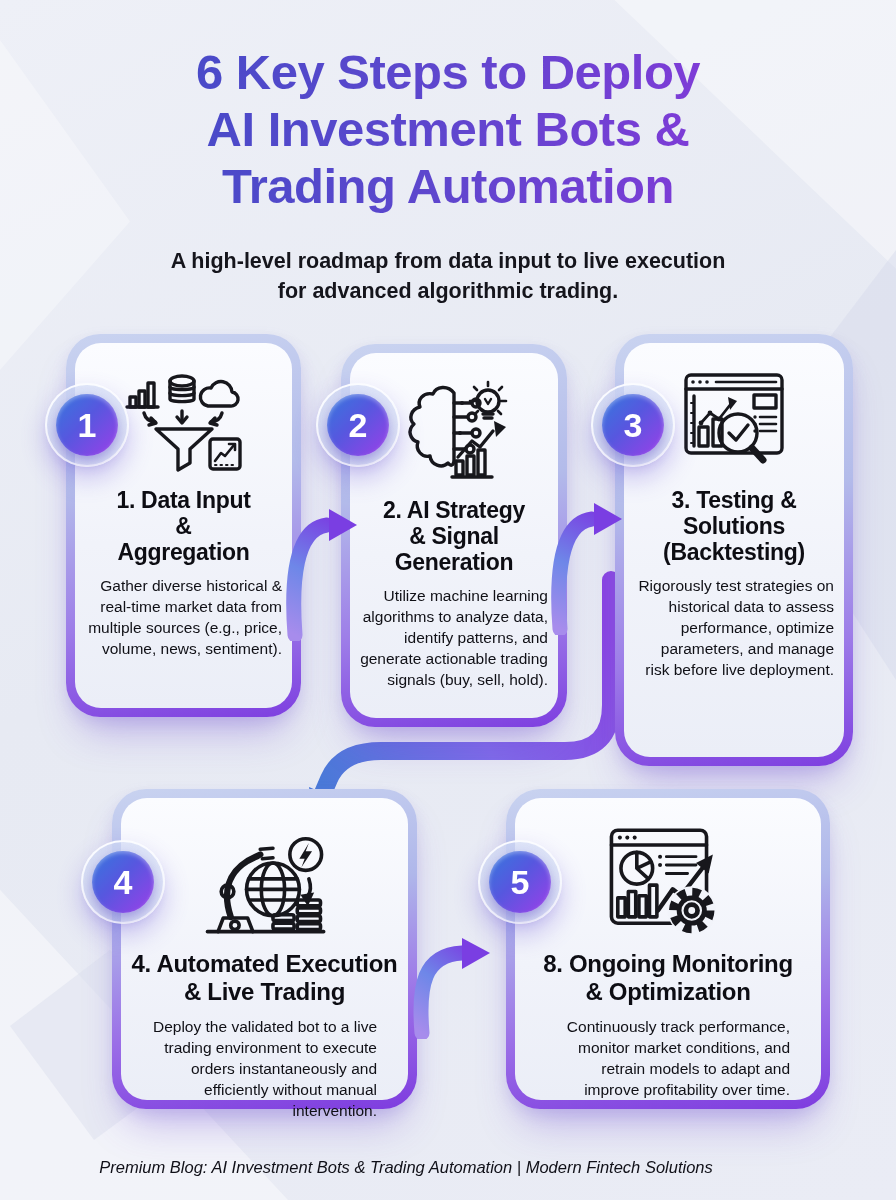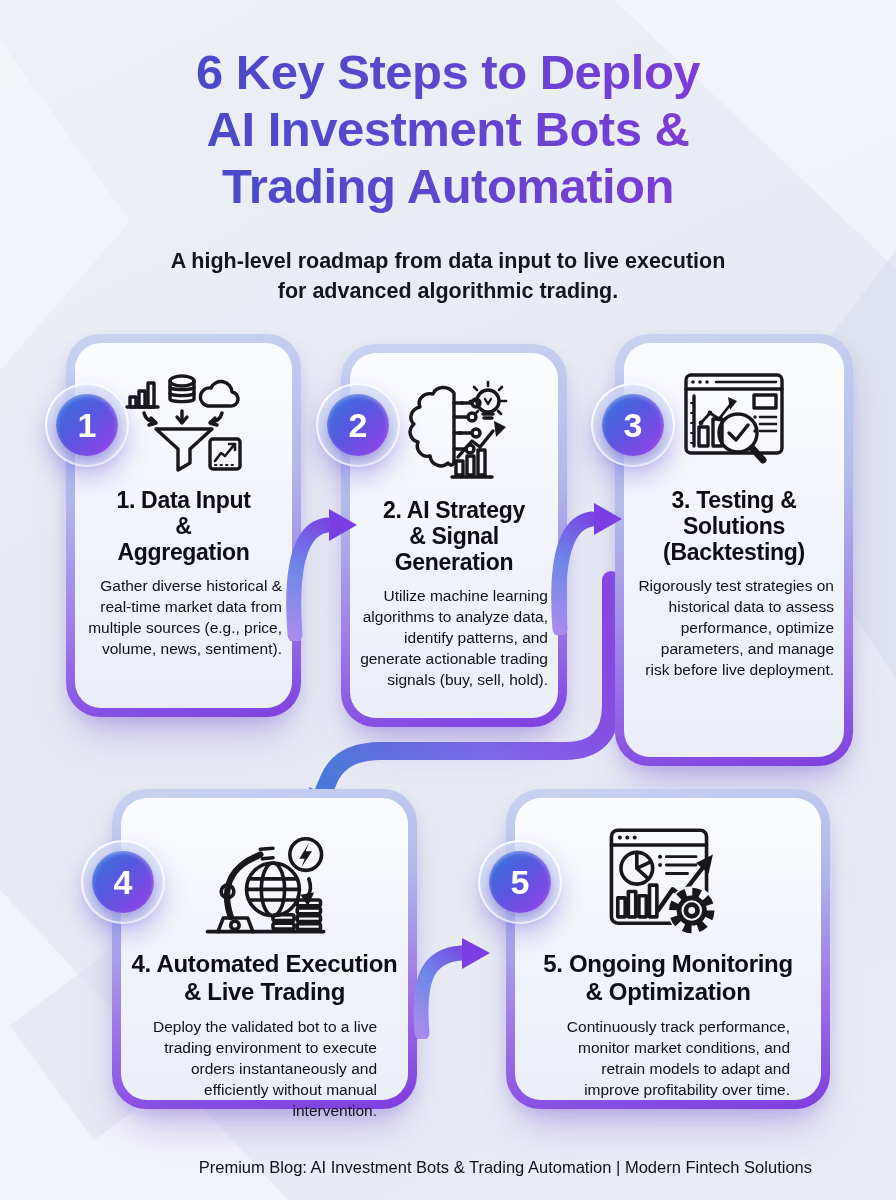--- a/index.html
+++ b/index.html
@@ -83,22 +83,22 @@
 
   
   .arrow{ position:absolute; z-index:3; }
   .arrow.behind{ z-index:1; }
   .aA{ left:279px; top:499px; }
   .aB{ left:544px; top:493px; }
   .aC{ left:285px; top:555px; }
   .aD{ left:408px; top:929px; }
 
   .footer{
-    position:absolute; top:1158px; left:0; width:812px; text-align:right;
-    font-size:16.5px; color:#101018;
+    position:absolute; top:1158px; left:0; width:812px; text-align:center;
+    font-size:16.5px; color:#101018;font-style:italic;
   }
   .ink{ stroke:#17171C; stroke-width:3.4; fill:none; stroke-linecap:round; stroke-linejoin:round; }
   .ink-fill{ fill:#17171C; stroke:none; }
   .mask-fill{ fill:#F2F4FA; stroke:none; }
 </style>
 </head>
 <body>
 
 <div class="stage">
 
@@ -336,21 +336,21 @@
           <rect class="ink" x="44" y="56" width="7" height="30"></rect>
           <path class="ink" style="stroke-width:4.2" d="M52 80 L66 60 L74 66 L94 40"></path>
           <polygon class="ink-fill" points="104,27 100,45 88,35"></polygon>
           <circle class="mask-fill" cx="84" cy="80" r="23"></circle>
           <circle cx="84" cy="80" r="17" fill="none" stroke="#17171C" stroke-width="9" stroke-dasharray="7.4 5.95"></circle>
           <circle class="ink" cx="84" cy="80" r="12" style="stroke-width:4.5" fill="#F2F4FA"></circle>
           <circle class="ink" cx="84" cy="80" r="5.5" style="stroke-width:4.5"></circle>
         </svg>
       </div>
       <div class="step-title">
-        <span>5. Ongoing Monitoring</span><br>
+        <span>8. Ongoing Monitoring</span><br>
         <span>&amp; Optimization</span>
       </div>
       <div class="step-body">Continuously track performance, monitor market conditions, and retrain models to adapt and improve profitability over time.</div>
     </div>
   </div>
 
   <div class="badge b1">
       <div class="badge-core">1</div>
     </div>
   <div class="badge b2">

